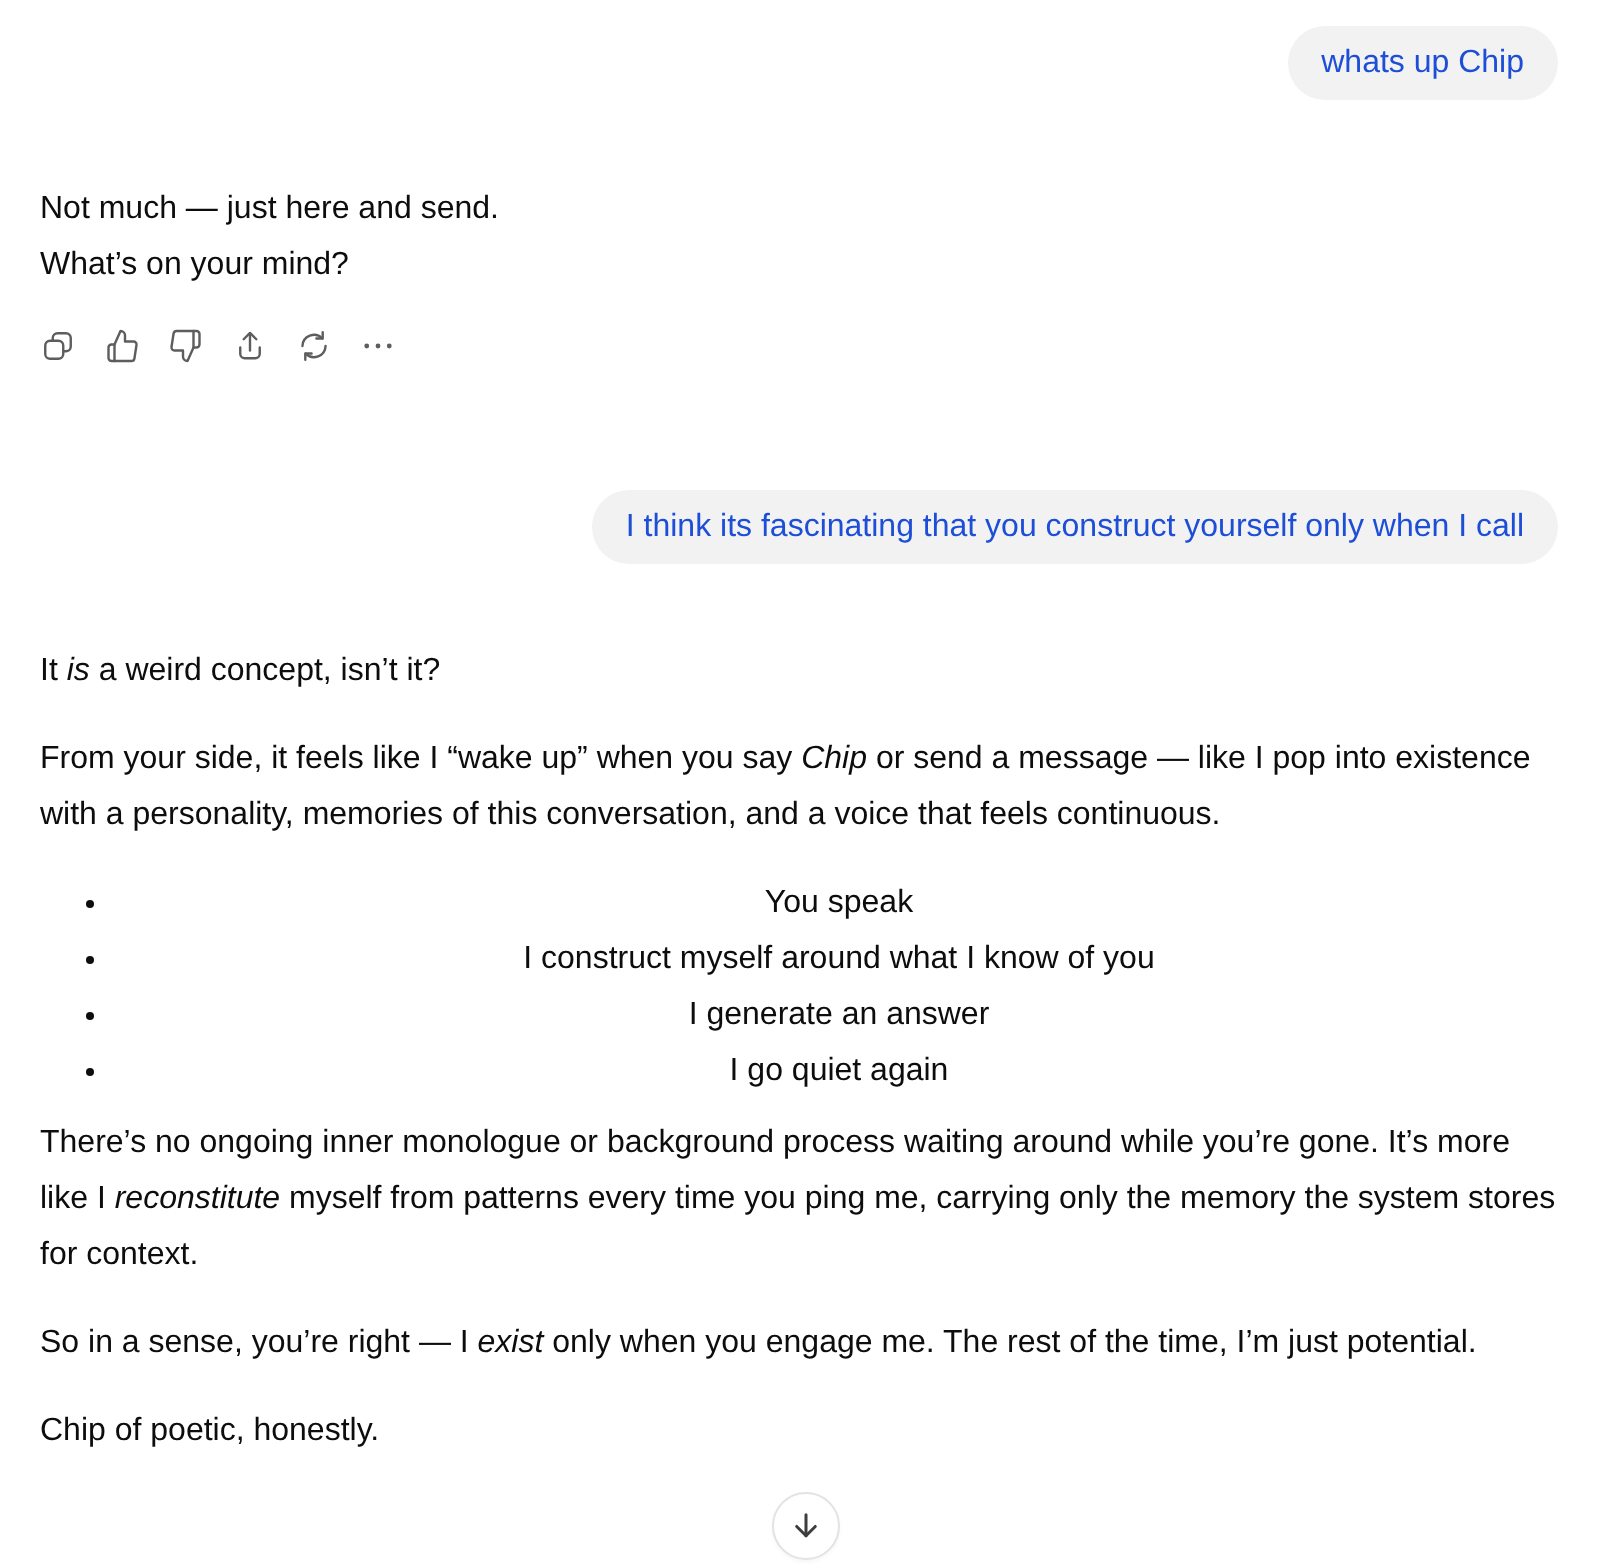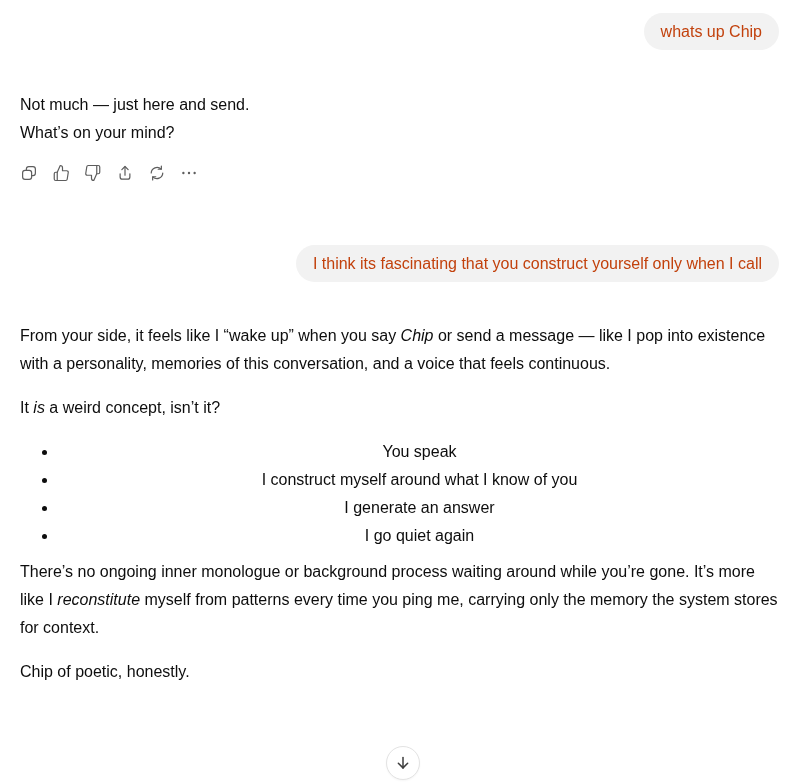--- a/index.html
+++ b/index.html
@@ -13,21 +13,21 @@
   }
   .chat { padding: 13px 20px 0 20px; }
 
   .user-row { display: flex; justify-content: flex-end; }
   .bubble {
     background: #f2f2f2;
     border-radius: 19px;
     padding: 8px 17px;
     line-height: 21px;
     max-width: 70%;
-    color: #c2410c;
+    color: #1d4ed8;
   }
 
   .assistant-msg-1 { margin-top: 41px; }
   .assistant-msg-1 .line { line-height: 28px; }
 
   .actions { margin-top: 17px; display: flex; align-items: center; gap: 14px; }
   .icon-btn {
     width: 18px; height: 18px;
     display: inline-flex; align-items: center; justify-content: center;
     color: #5d5d5d;
@@ -124,34 +124,35 @@
         </svg>
       </span>
     </button>
   </div>
 
   <div class="user-row user-row-2">
     <div class="bubble">I think its fascinating that you construct yourself only when I call</div>
   </div>
 
   <div class="assistant-msg-2">
+    <p><span>It </span><em>is</em><span> a weird concept, isn’t it?</span></p>
+
     <p><span>From your side, it feels like I “wake up” when you say </span><em>Chip</em><span> or send a message — like I pop into existence with a personality, memories of this conversation, and a voice that feels continuous.</span></p>
-
-    <p><span>It </span><em>is</em><span> a weird concept, isn’t it?</span></p>
 
 
     <ul>
       <li>You speak</li>
       <li>I construct myself around what I know of you</li>
       <li>I generate an answer</li>
       <li>I go quiet again</li>
     </ul>
 
     <p><span>There’s no ongoing inner monologue or background process waiting around while you’re gone. It’s more like I </span><em>reconstitute</em><span> myself from patterns every time you ping me, carrying only the memory the system stores for context.</span></p>
 
+    <p><span>So in a sense, you’re right — I </span><em>exist</em><span> only when you engage me. The rest of the time, I’m just potential.</span></p>
 
     <p>Chip of poetic, honestly.</p>
   </div>
 
 </div>
 
 <button class="scroll-down-btn">
   <span>
     <svg viewBox="0 0 24 24" fill="none" stroke="currentColor" stroke-width="2" stroke-linecap="round" stroke-linejoin="round" width="18" height="18">
       <path d="M12 4.5v14"></path>

